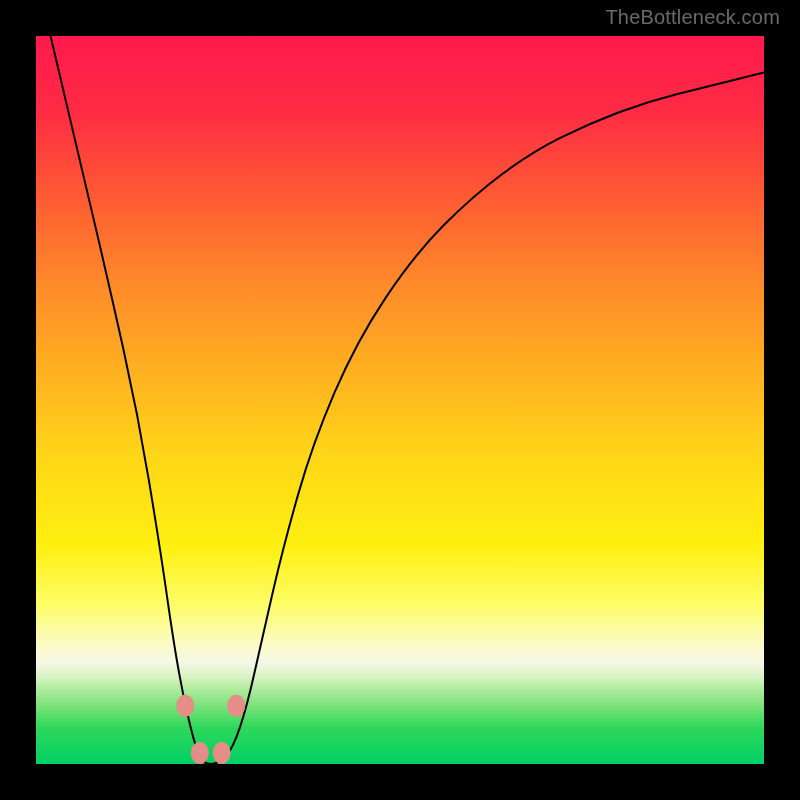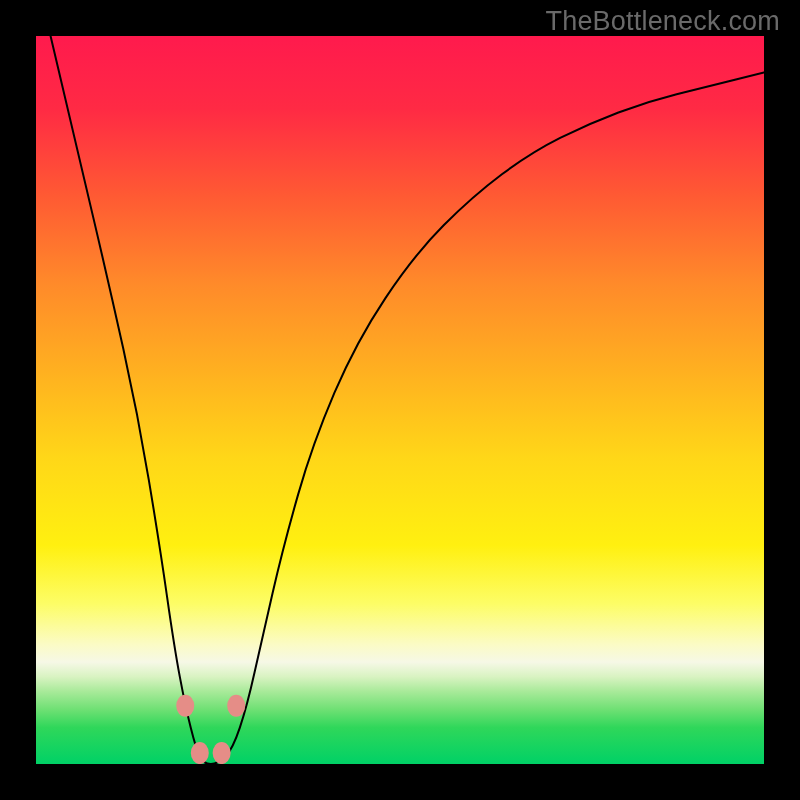--- a/index.html
+++ b/index.html
@@ -37,21 +37,21 @@
       #a9ea9a 90%,
       #6fe074 92.5%,
       #2fd75a 95%,
       #00d166 100%);
   }
   .watermark {
     position: absolute;
     top: 6px;
     right: 20px;
     color: #6a6a6a;
-    font-size: 27px;
+    font-size: 20px;
     letter-spacing: 0.2px;
     user-select: none;
   }
   svg.curve {
     position: absolute;
     left: 0;
     top: 0;
     width: 728px;
     height: 728px;
   }

